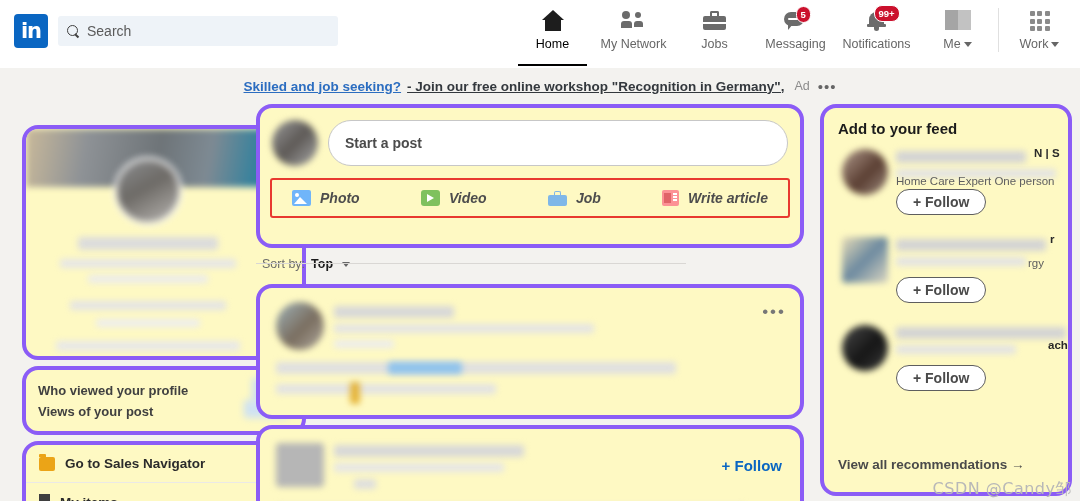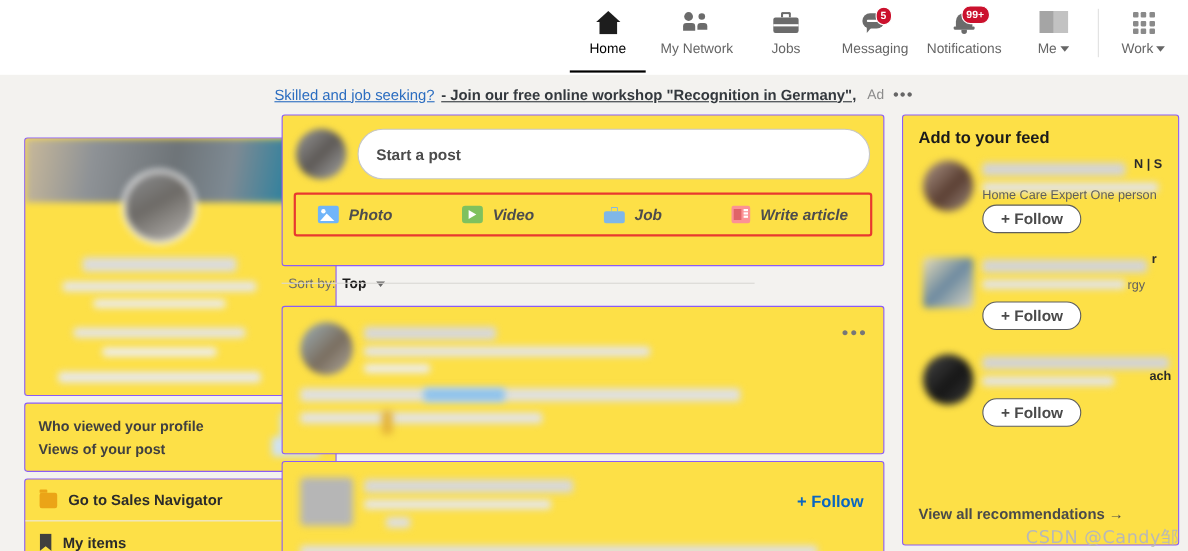--- a/index.html
+++ b/index.html
@@ -121,29 +121,29 @@
     border-left: 4px solid transparent; border-right: 4px solid transparent;
     border-top: 5px solid #666; vertical-align: middle; }
   .nav-sep { width: 1px; background: #e0e0e0; height: 44px; margin-top: 8px; }
 
   
   .adbar {
     position: absolute; top: 68px; left: 0; width: 1080px; height: 36px;
     background: #f3f2ef; display: flex; align-items: center; justify-content: center;
     gap: 6px; font-size: 13.5px;
   }
-  .ad-link { color: #2b6dc0; text-decoration: underline; font-weight: normal; cursor: pointer; }
+  .ad-link { color: #2b6dc0; text-decoration: underline; font-weight: bold; cursor: pointer; }
   .ad-rest { color: #33383d; text-decoration: underline; font-weight: bold; }
   .ad-tag { color: #8b8b8b; font-size: 12.5px; margin-left: 4px; }
   .ad-dots { color: #666; font-size: 15px; letter-spacing: 1px; margin-left: 2px; cursor: pointer; }
 
   
   .cols { position: absolute; top: 104px; left: 0; width: 1080px; height: 397px; }
 
-  .card { background: #fde047; border-radius: 3px; border: 1px solid #8b5cf6; }
+  .card { background: #fef9c3; border-radius: 16px; border: 4px solid #8b5cf6; }
 
   
   .rail-left { position: absolute; left: 22px; top: 0; width: 284px; margin-top: 21px; }
   .profile-card { overflow: hidden; height: 235px; position: relative; }
   .cover {
     height: 58px; width: 100%;
     background: linear-gradient(100deg,#c9b99a 0%,#8e9296 22%,#6e7478 48%,#7e8a93 66%,#1f7fa0 88%,#bfc6c9 100%);
     filter: blur(3px);
   }
   .avatar-big {
@@ -274,20 +274,27 @@
     font-size: 16px; color: #b8b8b8; font-family: "DejaVu Sans", sans-serif;
     letter-spacing: 0.5px;
   }
 </style>
 </head>
 <body>
 
 <div class="page">
 
   <div class="navbar">
+    <div class="nav-left">
+      <div class="li-logo">in</div>
+      <div class="search-box">
+        <span class="mag"></span>
+        <span class="ph">Search</span>
+      </div>
+    </div>
 
     <div class="nav-right">
 
       <div class="nav-item active">
         <div class="nav-icon">
             <span class="ic-home"></span>
           </div>
         <span class="lbl">Home</span>
       </div>
 

